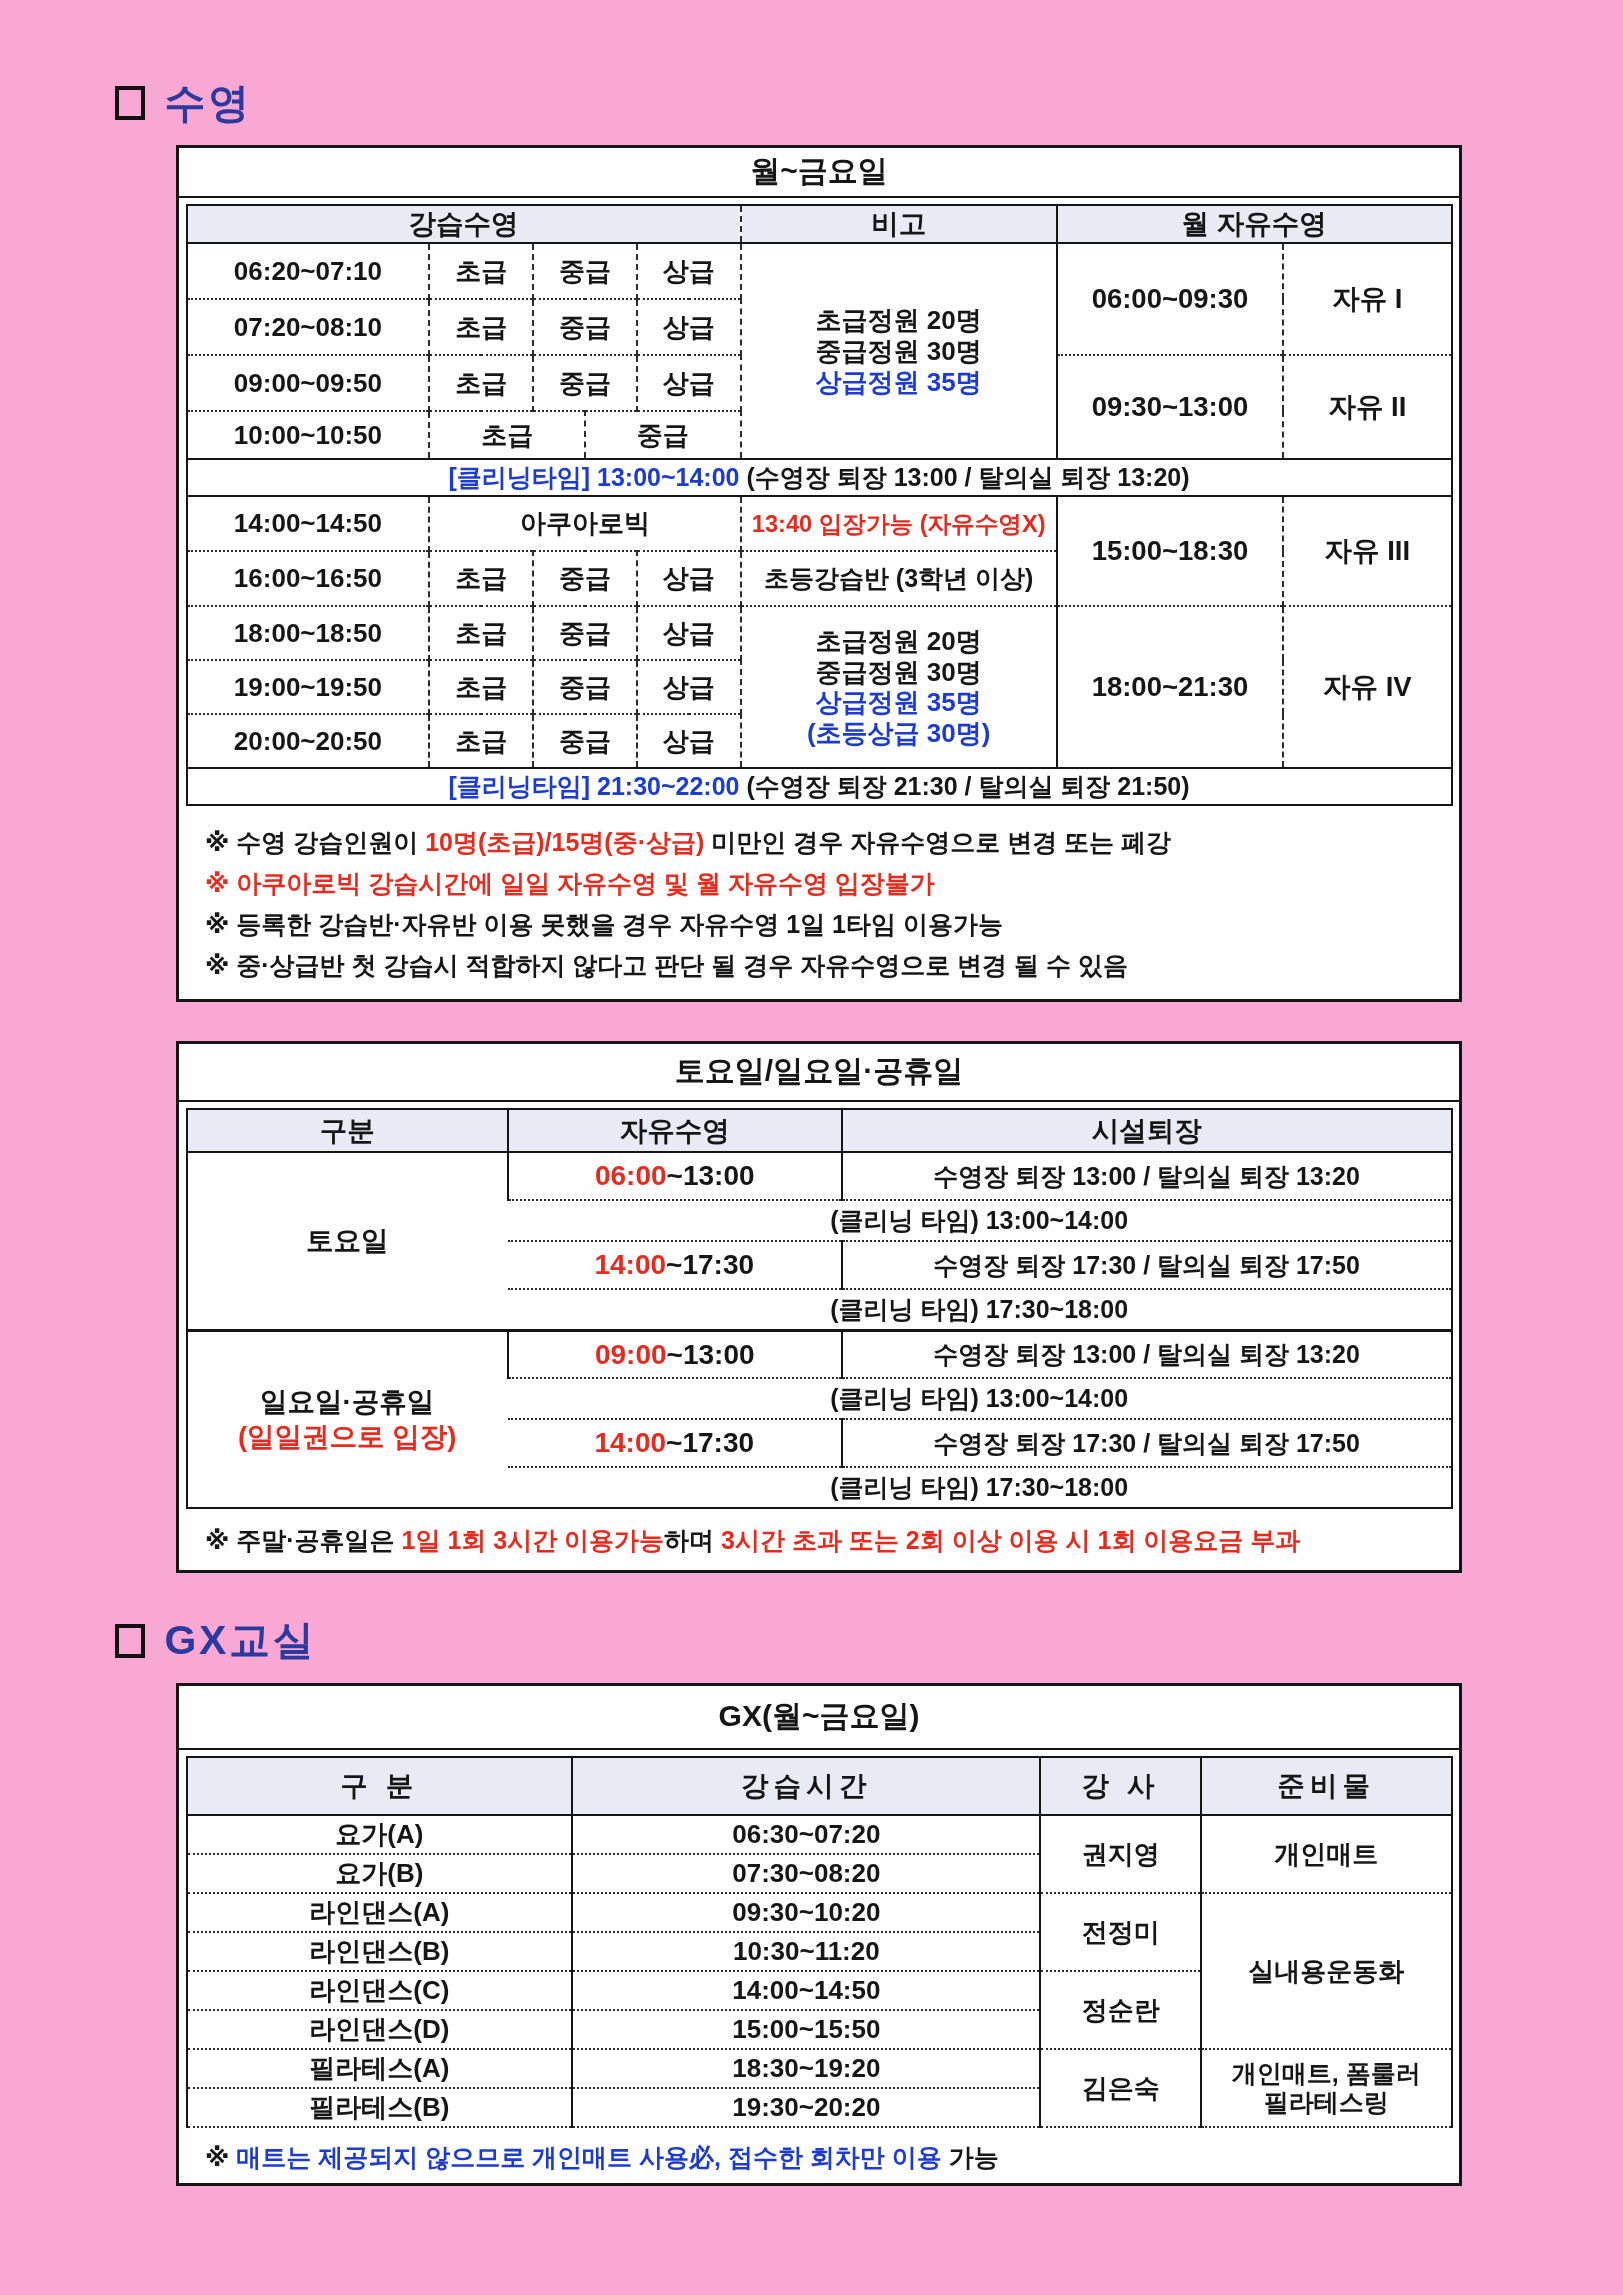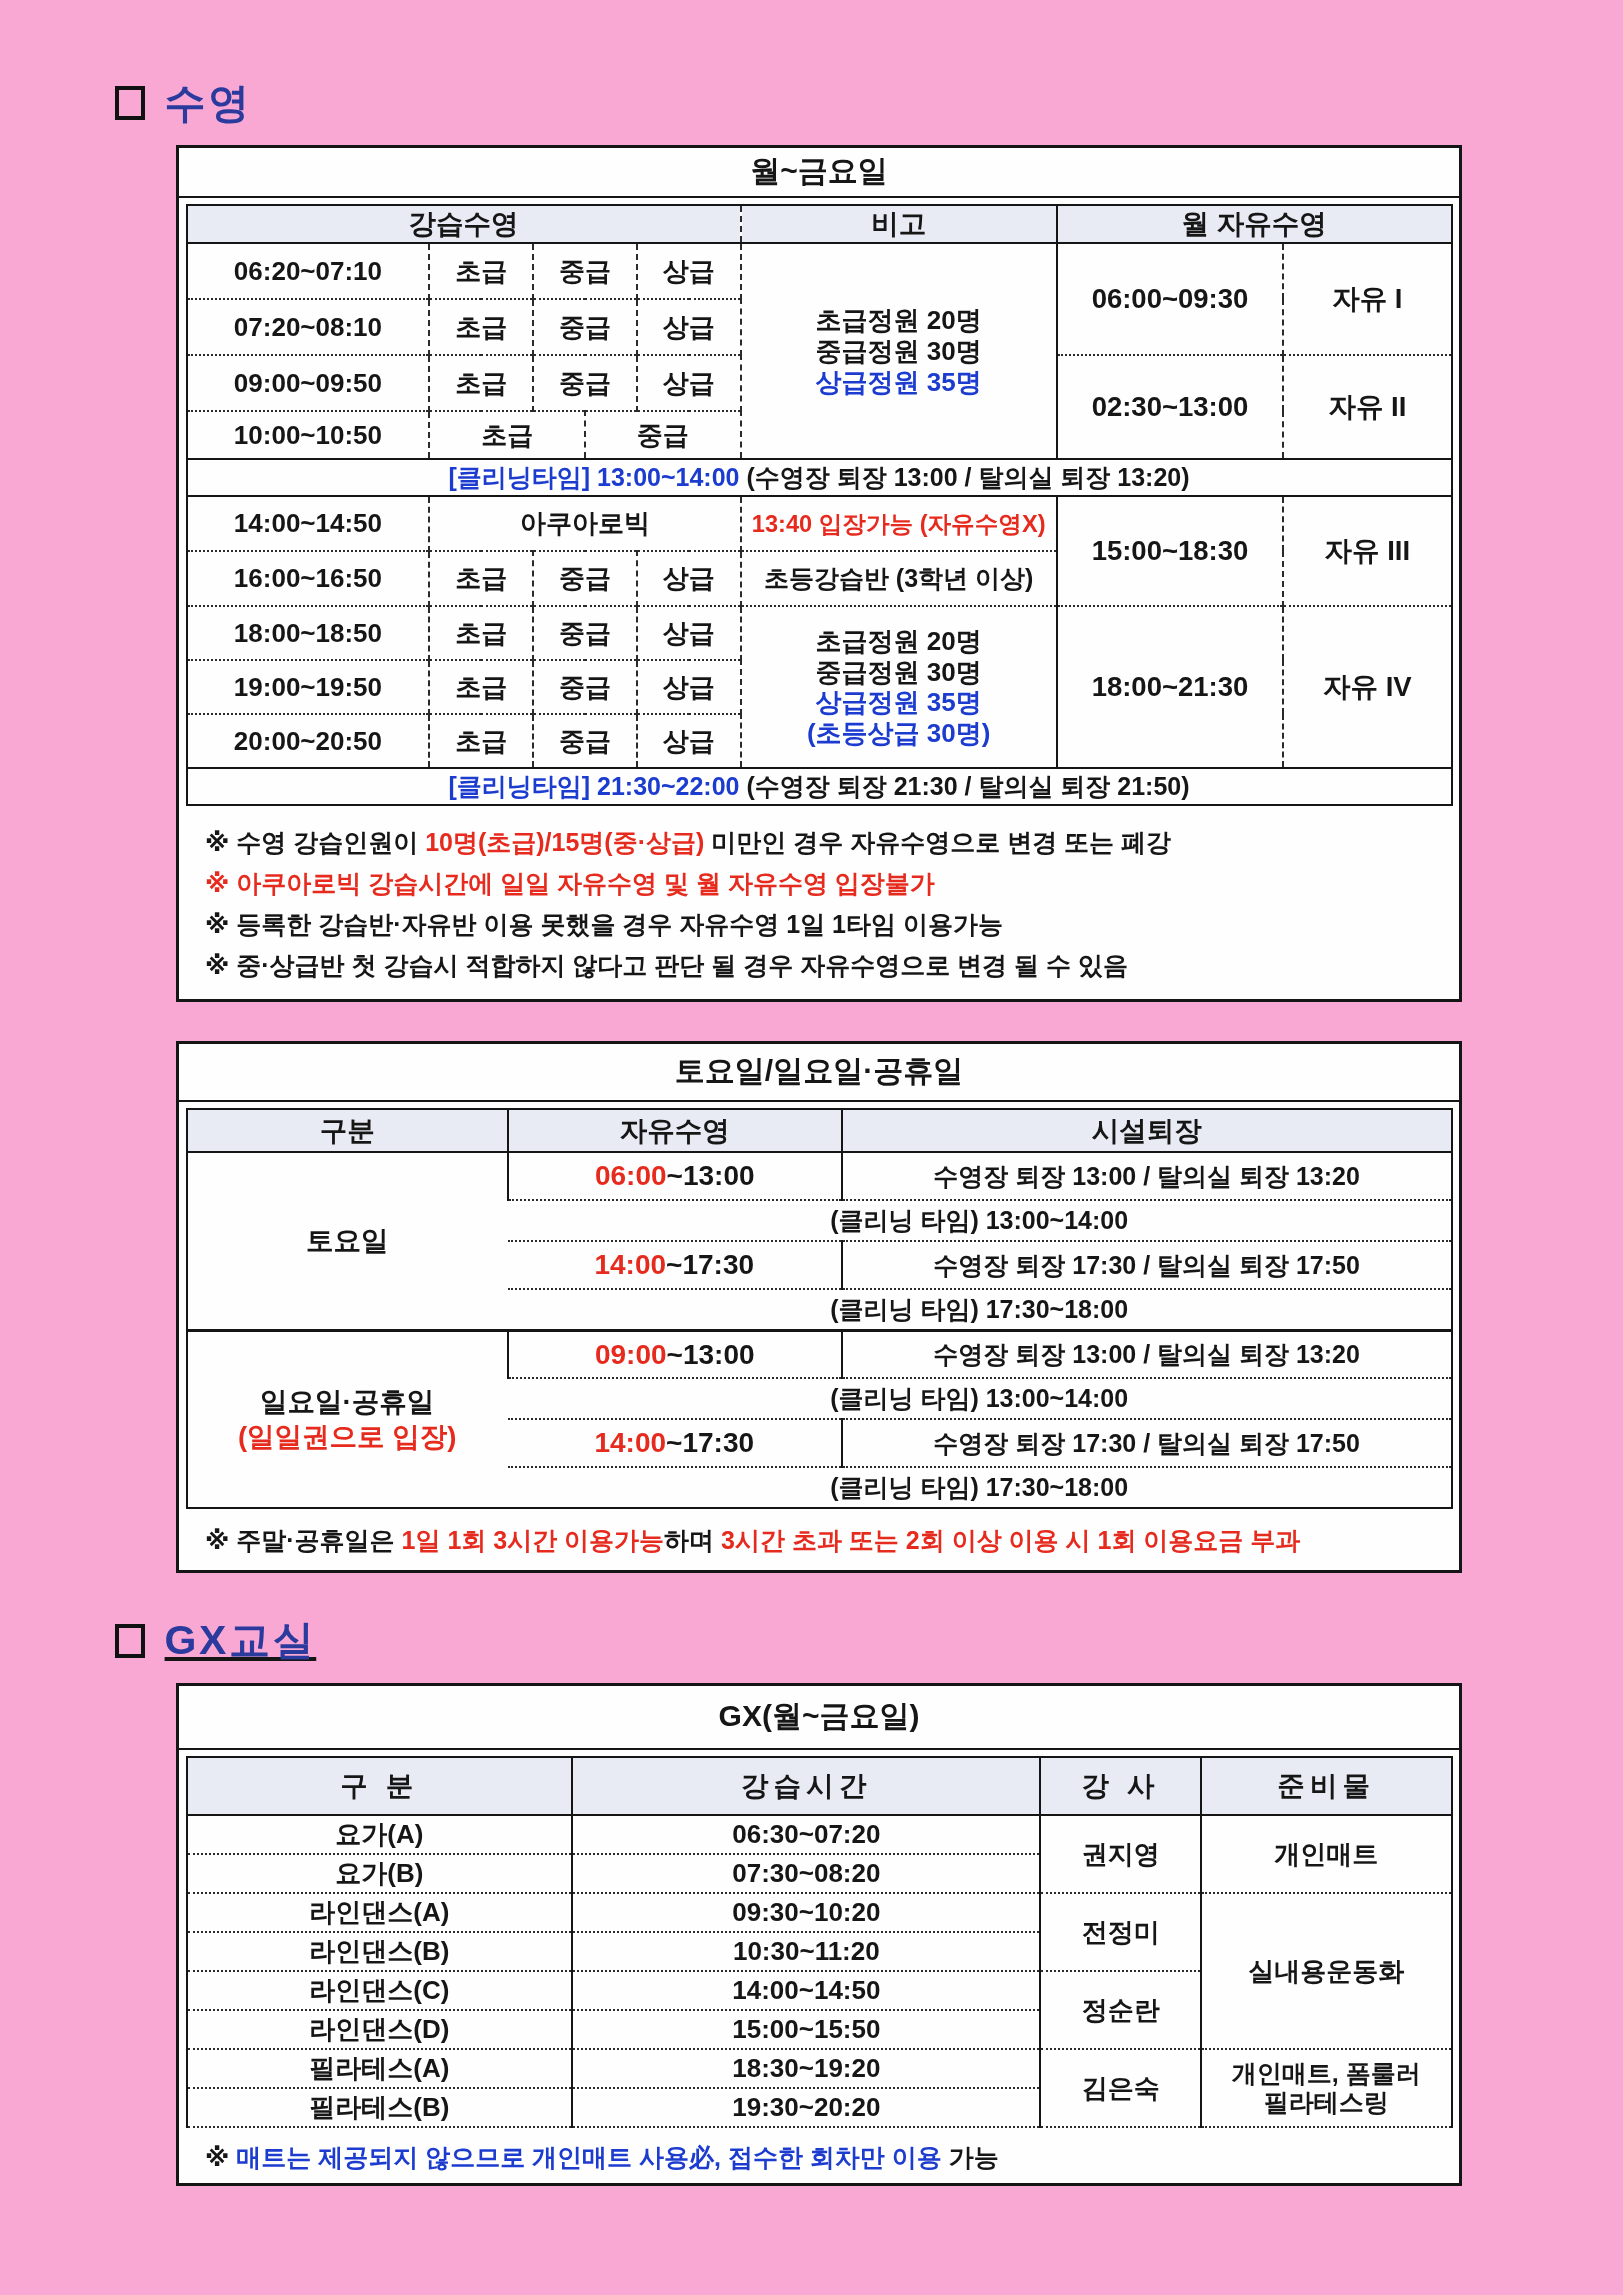--- a/index.html
+++ b/index.html
@@ -12,21 +12,21 @@
   }
   .content { padding:77px 161px 0 115px; }
 
   
   .sec-title { display:flex; align-items:center; gap:19.6px; margin-bottom:15.7px; height:52px; }
   .sec-checkbox { width:30px; height:34px; border:4.6px solid #111; background:transparent; flex:0 0 auto; }
   .sec-label { font-size:41px; letter-spacing:2.6px; color:#2b3a9d; }
 
   
   .box { margin-left:61px; border:3.3px solid #151515; background:#fefefe; }
-  .box + .sec-title { margin-top:42px;text-decoration:underline; }
+  .box + .sec-title { margin-top:42px; }
   .box-title { text-align:center; border-bottom:2.6px solid #151515; font-size:30px;
                display:flex; align-items:center; justify-content:center; }
   .box-title.h76 { height:50px; } .box-title.h88 { height:58px; } .box-title.h80 { height:64px; }
   .box-gap { margin-top:39px; }
 
   table { border-collapse:collapse; width:calc(100% - 13px); margin:6.5px 6.5px 3.9px 6.5px;
           table-layout:fixed; }
   td { text-align:center; vertical-align:middle; font-size:26px; overflow:hidden; }
 
   .red { color:#e62b1e; } .blue { color:#1c3bcf; }
@@ -129,21 +129,21 @@
           <td>07:20~08:10</td>
           <td colspan="2">초급</td>
           <td colspan="2">중급</td>
           <td colspan="2">상급</td>
         </tr>
         <tr class="rA">
           <td>09:00~09:50</td>
           <td colspan="2">초급</td>
           <td colspan="2">중급</td>
           <td colspan="2">상급</td>
-          <td rowspan="2" class="vsolid ftime">02:30~13:00</td>
+          <td rowspan="2" class="vsolid ftime">09:30~13:00</td>
           <td rowspan="2" class="flabel">자유 II</td>
         </tr>
         <tr class="rB">
           <td>10:00~10:50</td>
           <td colspan="3">초급</td>
           <td colspan="3">중급</td>
         </tr>
 
         <tr class="clean">
           <td colspan="10">

